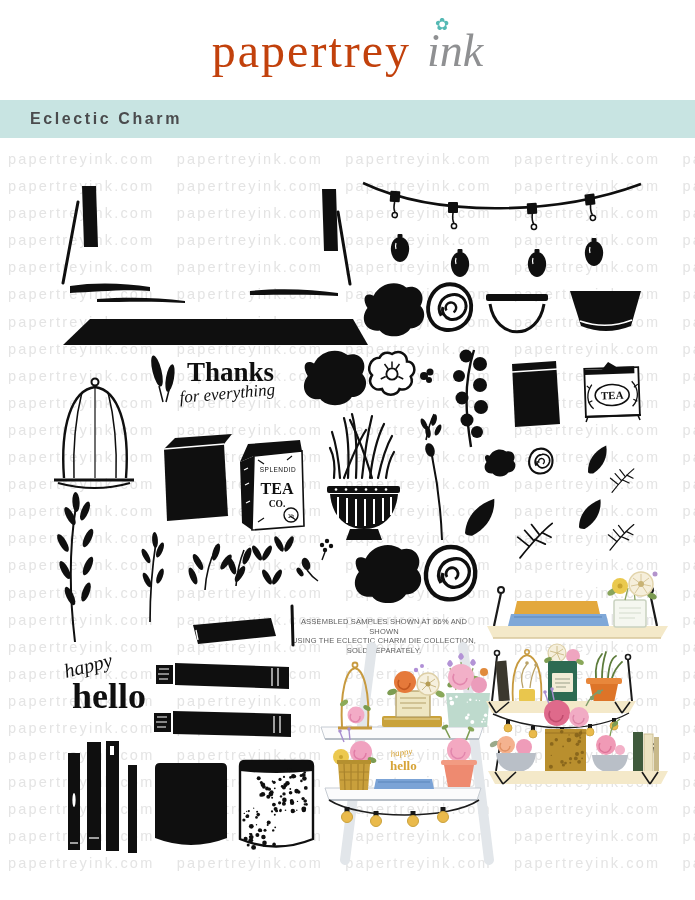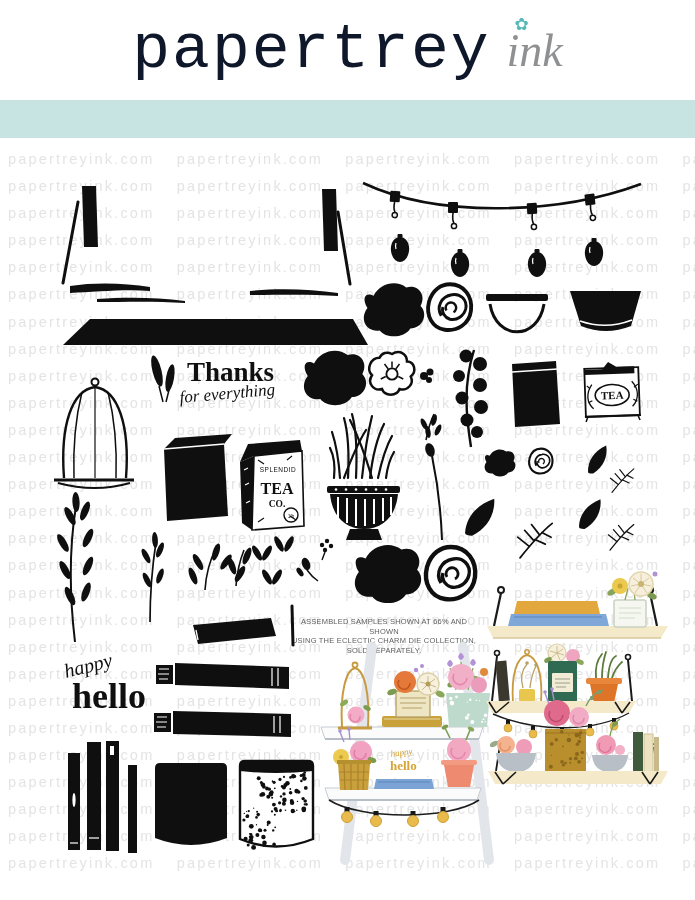--- a/index.html
+++ b/index.html
@@ -1,21 +1,21 @@
 <!DOCTYPE html>
 <html><head>
 <meta charset="utf-8">
 <style>
   html,body{margin:0;padding:0;background:#fff;}
   .page{position:relative;width:695px;height:900px;background:#ffffff;overflow:hidden;
         font-family:"Liberation Sans",sans-serif;}
   
   .logo-row{position:absolute;top:0;left:0;width:100%;height:100px;display:flex;
             align-items:center;justify-content:center;}
-  .brand{font-family:Liberation Mono, monospace;font-size:63px;color:#0f172a;letter-spacing:2px;}
+  .brand{font-family:Liberation Serif, serif;font-size:48px;color:#c2410c;letter-spacing:2px;}
   .ink-wrap{position:relative;margin-left:16px;font-family:"Liberation Serif",serif;
             font-style:italic;font-size:46px;color:#8f9092;}
   .ink-dot{position:absolute;top:-10px;left:8px;font-style:normal;font-size:17px;color:#55b9b4;}
   
   .banner{position:absolute;top:100px;left:0;width:100%;height:38px;background:#c8e4e2;
           display:flex;align-items:center;justify-content:space-between;box-sizing:border-box;
           padding:0 22px 0 30px;}
   .banner span{font-size:16px;letter-spacing:2.6px;color:#4a4b4d;font-weight:bold;}
   
   .watermark{position:absolute;top:146px;left:0;right:0;bottom:0;overflow:hidden;}
@@ -36,20 +36,21 @@
 
   <div class="logo-row">
     <span class="brand">papertrey</span>
     <span class="ink-wrap">
       <span class="ink-dot">✿</span>
       <span>ink</span>
     </span>
   </div>
 
   <div class="banner">
+    <span>Eclectic Charm</span>
   </div>
 
   <div class="watermark">
       <div class="wm-row">papertreyink.com  papertreyink.com  papertreyink.com  papertreyink.com  papertreyink.com</div>
       <div class="wm-row">papertreyink.com  papertreyink.com  papertreyink.com  papertreyink.com  papertreyink.com</div>
       <div class="wm-row">papertreyink.com  papertreyink.com  papertreyink.com  papertreyink.com  papertreyink.com</div>
       <div class="wm-row">papertreyink.com  papertreyink.com  papertreyink.com  papertreyink.com  papertreyink.com</div>
       <div class="wm-row">papertreyink.com  papertreyink.com  papertreyink.com  papertreyink.com  papertreyink.com</div>
       <div class="wm-row">papertreyink.com  papertreyink.com  papertreyink.com  papertreyink.com  papertreyink.com</div>
       <div class="wm-row">papertreyink.com  papertreyink.com  papertreyink.com  papertreyink.com  papertreyink.com</div>

